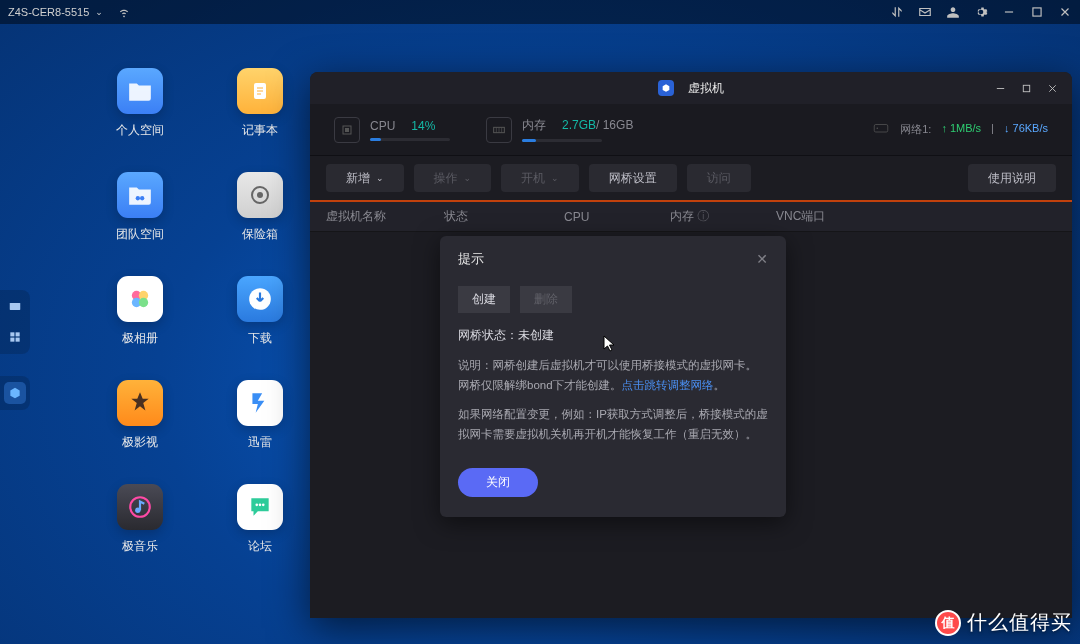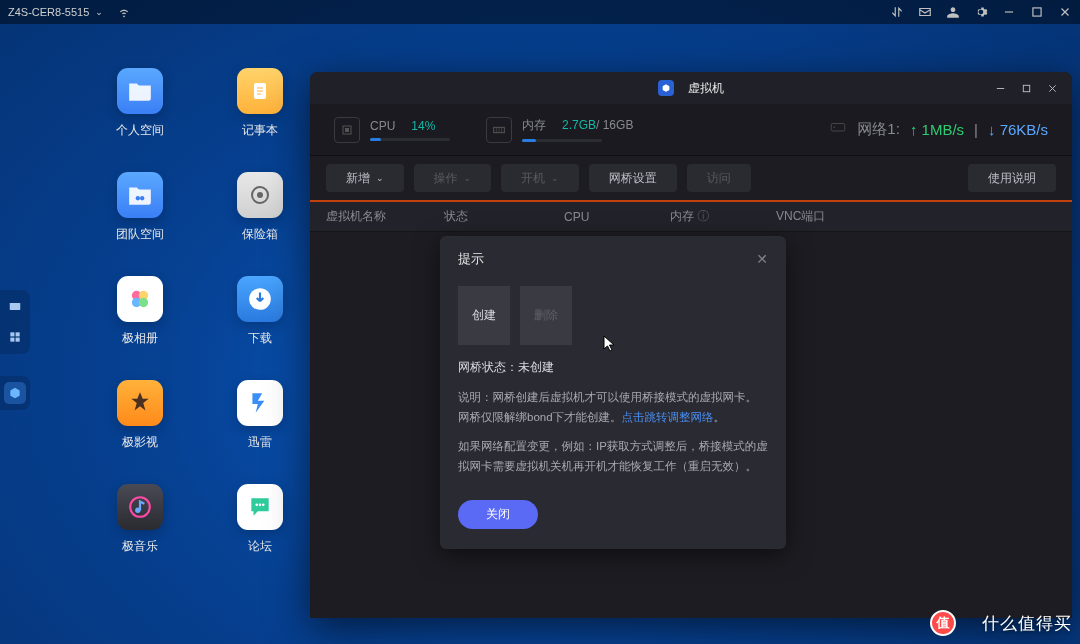--- a/index.html
+++ b/index.html
@@ -51,21 +51,21 @@
 .vm-stats { height: 52px; background: #1a1a20; border-bottom: 1px solid #0f0f14; display: flex; align-items: center; padding: 0 24px; gap: 36px; }
 .stat { display: flex; align-items: center; gap: 10px; }
 .stat .sicon { width: 26px; height: 26px; border: 1px solid #3a3a42; border-radius: 4px; display:flex; align-items:center; justify-content:center;}
 .stat .slabel { color: #888890; font-size: 12px; }
 .stat .sval { color: #14b8a6; font-size: 12px; font-weight: 500; margin-left: 16px;}
 .stat .smax { color: #888890; font-size: 12px; }
 .stat .bar { width: 80px; height: 3px; background: #2c2c33; border-radius: 2px; margin-top:3px; }
 .stat .bar .fill { height: 100%; background: #2a7de0; border-radius: 2px; }
 .stat .stack { display:flex; flex-direction:column; gap:2px;}
 .stat .slabelrow { display:flex; align-items:baseline; }
-.netstat { margin-left: auto; display: flex; align-items: center; gap: 10px; color: #888890; font-size: 15px;}
+.netstat { margin-left: auto; display: flex; gap: 10px; color: #888890; font-size: 11px;}
 .netstat .up { color: #2ecc71; }
 .netstat .down { color: #5aa8ff; }
 
 .vm-toolbar { height: 44px; display: flex; align-items: center; padding: 0 16px; gap: 10px; }
 .vm-toolbar .btn { height: 28px; padding: 0 20px; background: #2a2a31; border-radius: 4px; color: #bfbfc8; font-size: 12px; display: flex; align-items: center; gap: 4px; cursor: pointer; }
 .vm-toolbar .btn.dimmed { color: #5a5a62; }
 .vm-toolbar .tspacer { flex: 1; }
 .chev { font-size: 9px; margin-left: 2px; }
 
 .vm-thead { height: 32px; background: #22222a; display: flex; align-items: center; padding: 0 16px; color: #888890; font-size: 12px; border-top: 2px solid #c2410c; border-bottom: 1px solid #151518;}
@@ -75,36 +75,36 @@
 .col-cpu { width: 106px; }
 .col-mem { width: 106px; }
 .col-vnc { }
 
 
 .modal { position: absolute; left: 440px; top: 236px; width: 346px; background: #2a2a32; border-radius: 6px; padding: 14px 18px 20px 18px; box-shadow: 0 6px 24px rgba(0,0,0,0.5); }
 .modal .mhead { display: flex; align-items: center; margin-bottom: 18px; }
 .modal .mtitle { color: #e8e8e8; font-size: 13px; font-weight: 500; }
 .modal .mclose { margin-left: auto; color: #808088; cursor: pointer; font-size: 14px; }
 .modal .tabrow { display: flex; gap: 10px; margin-bottom: 14px; }
-.modal .tab { padding: 21px 14px; background: #3a3a42; border-radius: 0; color: #d8d8df; font-size: 12px; cursor: pointer; }
+.modal .tab { padding: 5px 14px; background: #3a3a42; border-radius: 0; color: #d8d8df; font-size: 12px; cursor: pointer; }
 .modal .tab.dim { color: #606068; }
 .modal .statusrow { color: #d8d8df; font-size: 12px; margin-bottom: 12px; }
 .modal .body { color: #a8a8b0; font-size: 11.5px; line-height: 1.7; }
 .modal .link { color: #4a8ef0; cursor:pointer;}
 .modal .mfoot { display: flex; justify-content: flex-start; margin-top: 24px; }
 .modal .closebtn { padding: 6px 28px; background: #5a6af5; border-radius: 16px; color: #fff; font-size: 12px; cursor: pointer; }
 
 
 .cursor { position: absolute; left: 603px; top: 335px; width: 14px; height: 18px; }
 .cursor svg { width: 14px; height: 18px; }
 
 
 .wm { position: absolute; right: 8px; bottom: 8px; display: flex; align-items: center; gap: 6px; }
 .wm .badge { width: 26px; height: 26px; background: #ff4a4a; border-radius: 50%; display: flex; align-items: center; justify-content: center; color:#fff; font-size:13px; font-weight:bold; border:2px solid #fff; }
-.wm .txt { color: #fff; font-size: 17px; font-weight: 500; text-shadow: 0 1px 3px rgba(0,0,0,0.5); letter-spacing:1px;margin-left:20px;}
+.wm .txt { color: #fff; font-size: 20px; font-weight: 500; text-shadow: 0 1px 3px rgba(0,0,0,0.5); letter-spacing:1px;}
 </style>
 </head>
 <body>
 
 <div class="topbar">
   <div class="hostname">
     <span>Z4S-CER8-5515</span>
     <span class="chev">⌄</span>
   </div>
   <span class="wifi ticon">

